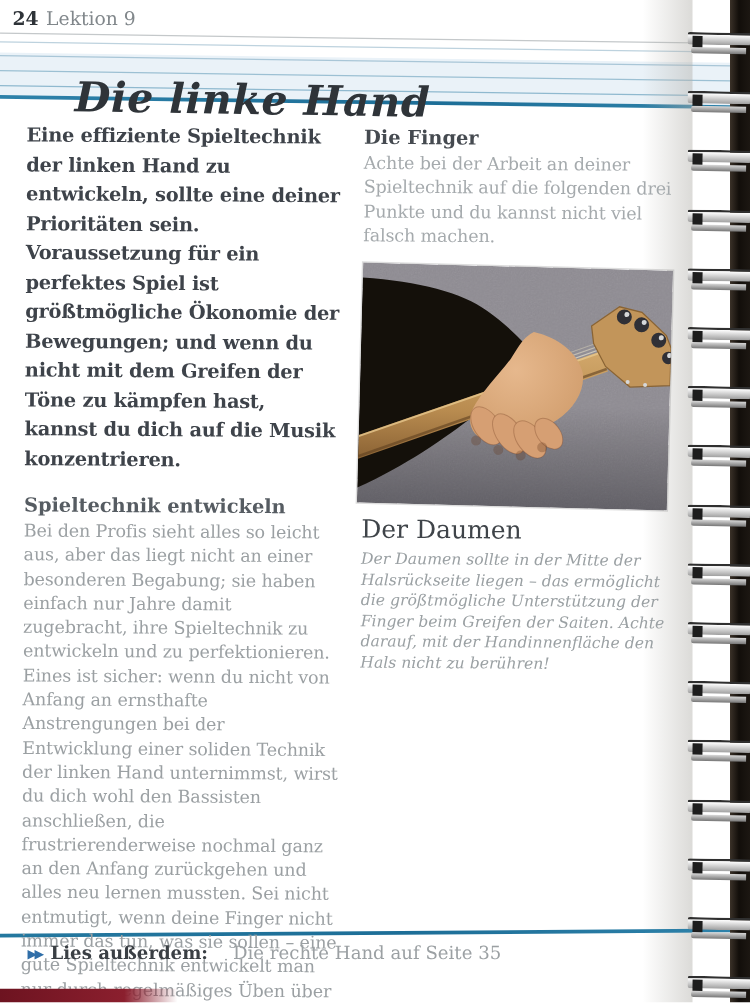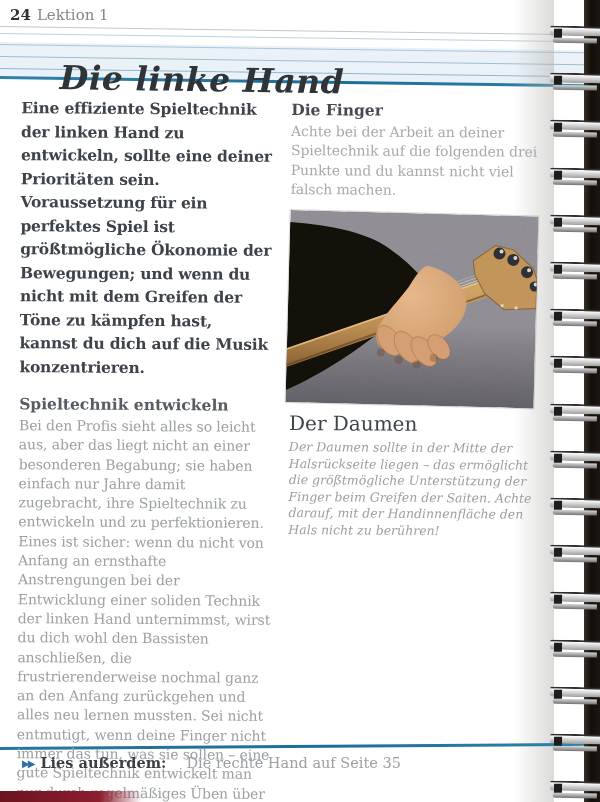--- a/index.html
+++ b/index.html
@@ -67,21 +67,21 @@
   <div class="rule r0"></div>
   <div class="rule r1"></div>
   <div class="band"></div>
   <div class="rule r2"></div>
   <div class="rule r3"></div>
   <div class="rule r4"></div>
   <div class="rule strong"></div>
 </div>
 
 <div class="pagehead">
-  <b>24</b><span>Lektion 1</span>
+  <b>24</b><span>Lektion 9</span>
 </div>
 
 <h1 class="title">Die linke Hand</h1>
 
 <div class="cols">
 
   <div class="leftcol">
     <p class="intro">Eine effiziente Spieltechnik der linken Hand zu entwickeln, sollte eine deiner Prioritäten sein. Voraussetzung für ein perfektes Spiel ist größtmögliche Ökonomie der Bewegungen; und wenn du nicht mit dem Greifen der Töne zu kämpfen hast, kannst du dich auf die Musik konzentrieren.</p>
     <h2 class="subhead">Spieltechnik entwickeln</h2>
     <p class="body-faded">Bei den Profis sieht alles so leicht aus, aber das liegt nicht an einer besonderen Begabung; sie haben einfach nur Jahre damit zugebracht, ihre Spieltechnik zu entwickeln und zu perfektionieren. Eines ist sicher: wenn du nicht von Anfang an ernsthafte Anstrengungen bei der Entwicklung einer soliden Technik der linken Hand unternimmst, wirst du dich wohl den Bassisten anschließen, die frustrierenderweise nochmal ganz an den Anfang zurückgehen und alles neu lernen mussten. Sei nicht entmutigt, wenn deine Finger nicht immer das tun, was sie sollen – eine gute Spieltechnik entwickelt man nur durch regelmäßiges Üben über einen langen Zeitraum, bleibe also geduldig!</p>

